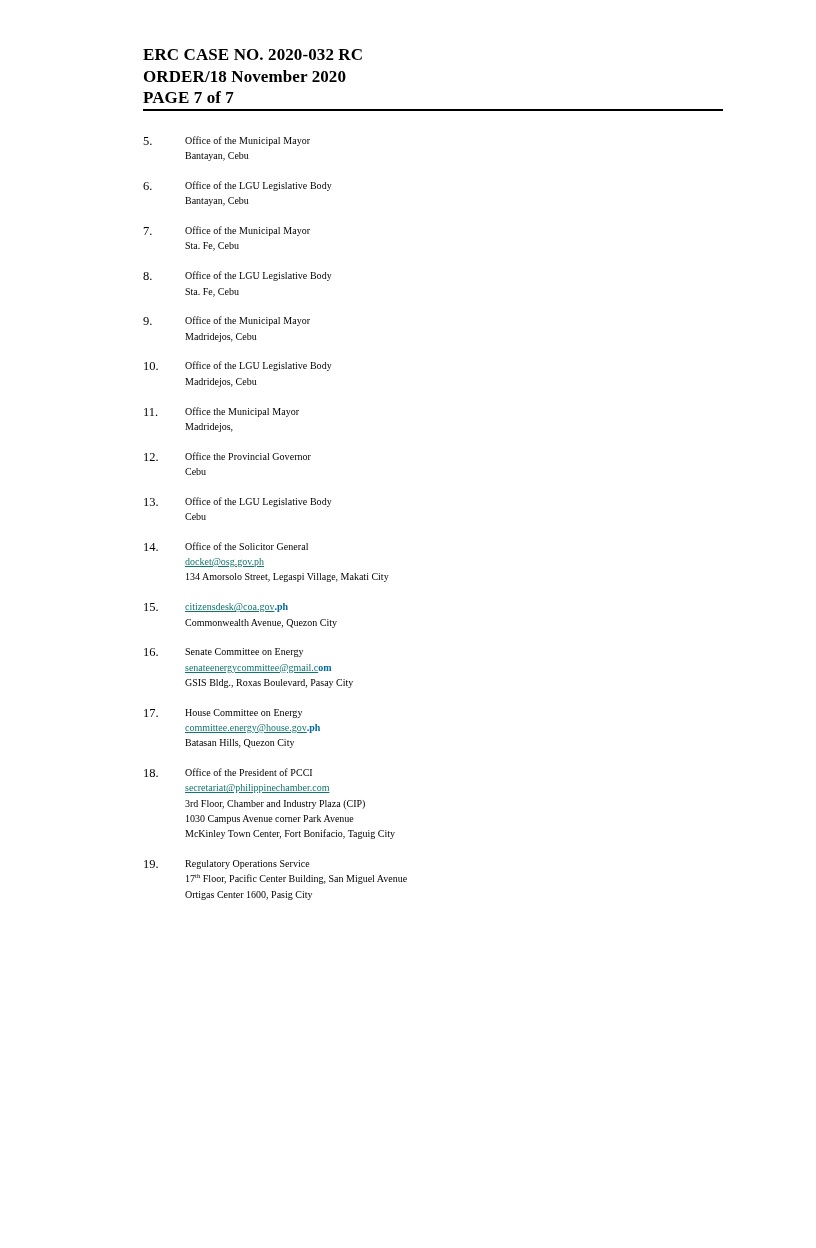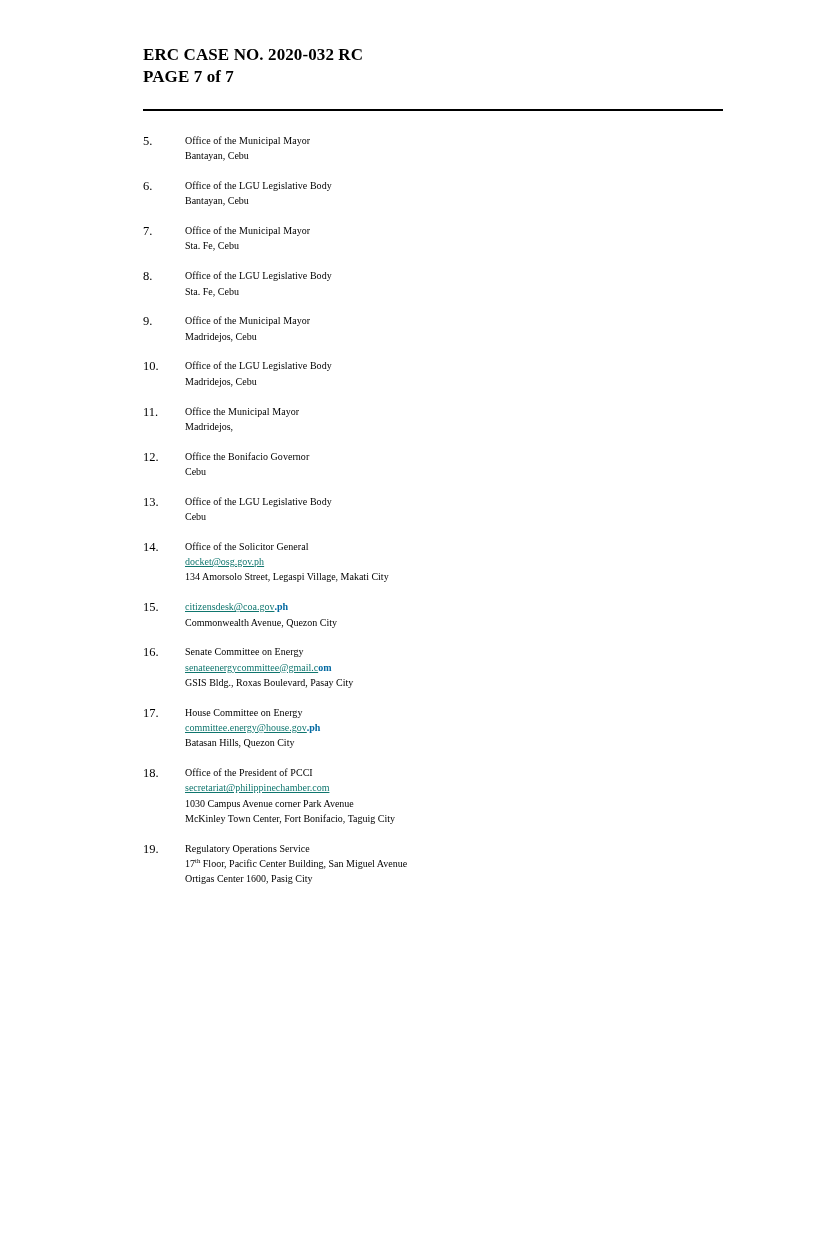--- a/index.html
+++ b/index.html
@@ -94,20 +94,21 @@
     line-height: 0;
   }
 </style>
 </head>
 <body>
 
 <div class="page">
 
   <div class="header">
     <div class="header-line">ERC CASE NO. 2020-032 RC</div>
+    <div class="header-line">ORDER/18 November 2020</div>
     <div class="header-line">PAGE 7 of 7</div>
   </div>
 
   <div class="header-rule"></div>
 
   <div class="list" id="recipient-list">
       <div class="list-item">
         <div class="item-number">5.</div>
         <div class="item-body">
           <div class="item-line title">Office of the Municipal Mayor</div>
@@ -152,21 +153,21 @@
       <div class="list-item">
         <div class="item-number">11.</div>
         <div class="item-body">
           <div class="item-line title">Office the Municipal Mayor</div>
           <div class="item-line">Madridejos,</div>
         </div>
       </div>
       <div class="list-item">
         <div class="item-number">12.</div>
         <div class="item-body">
-          <div class="item-line title">Office the Bonifacio Governor</div>
+          <div class="item-line title">Office the Provincial Governor</div>
           <div class="item-line">Cebu</div>
         </div>
       </div>
       <div class="list-item">
         <div class="item-number">13.</div>
         <div class="item-body">
           <div class="item-line title">Office of the LGU Legislative Body</div>
           <div class="item-line">Cebu</div>
         </div>
       </div>
@@ -199,20 +200,21 @@
           <div class="item-line title">House Committee on Energy</div>
           <div class="item-line"><a class="maillink" href="mailto:committee.energy@house.gov.ph">committee.energy@house.gov</a><span class="plain">.ph</span></div>
           <div class="item-line">Batasan Hills, Quezon City</div>
         </div>
       </div>
       <div class="list-item">
         <div class="item-number">18.</div>
         <div class="item-body">
           <div class="item-line title">Office of the President of PCCI</div>
           <div class="item-line"><a class="maillink" href="mailto:secretariat@philippinechamber.com">secretariat@philippinechamber.com</a></div>
+          <div class="item-line">3rd Floor, Chamber and Industry Plaza (CIP)</div>
           <div class="item-line">1030 Campus Avenue corner Park Avenue</div>
           <div class="item-line">McKinley Town Center, Fort Bonifacio, Taguig City</div>
         </div>
       </div>
       <div class="list-item">
         <div class="item-number">19.</div>
         <div class="item-body">
           <div class="item-line title">Regulatory Operations Service</div>
           <div class="item-line"><span>17</span><sup>th</sup><span> Floor, Pacific Center Building, San Miguel Avenue</span></div>
           <div class="item-line">Ortigas Center 1600, Pasig City</div>

